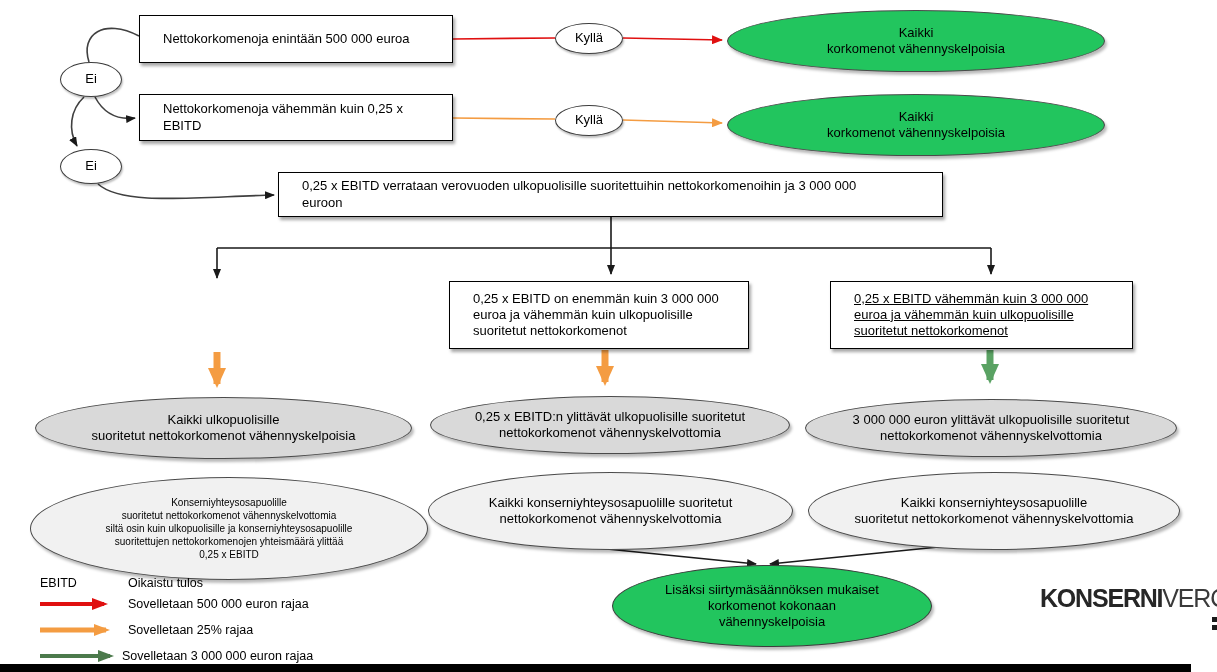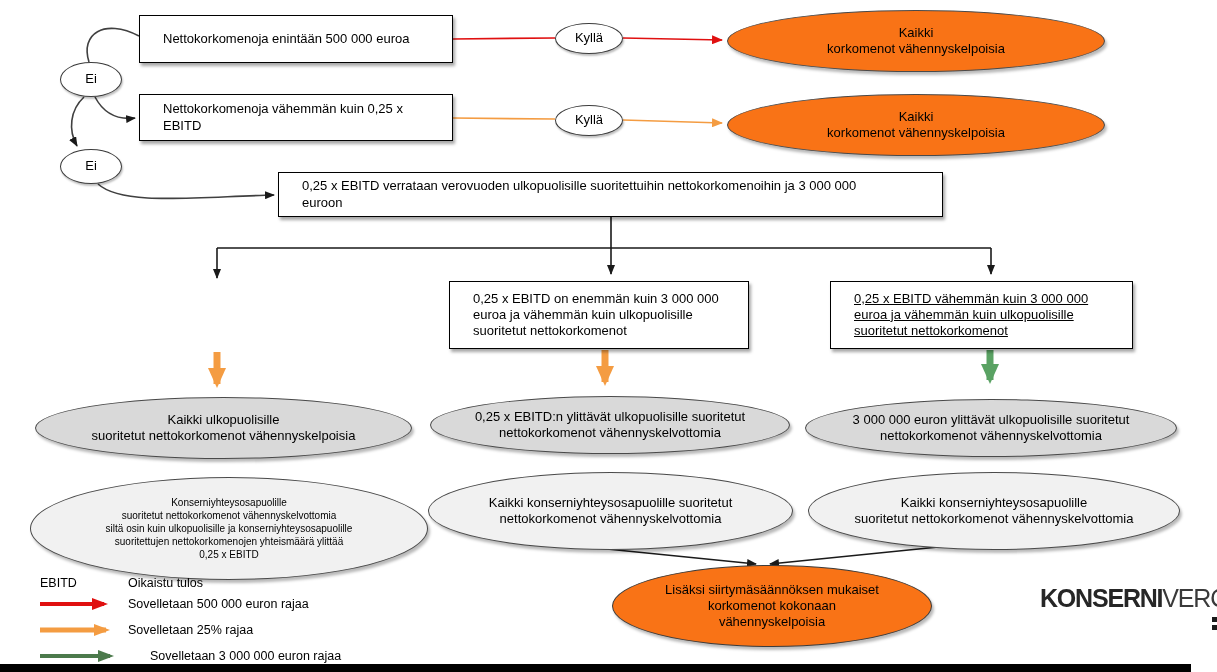--- a/index.html
+++ b/index.html
@@ -17,21 +17,21 @@
   .ellipse{
     border-radius:50%;border:1.4px solid #4a4a4a;
     box-shadow:2px 3px 3px rgba(0,0,0,0.28);
     display:flex;align-items:center;justify-content:center;text-align:center;padding:2px 14px;
   }
   .small-ellipse{
     border-radius:50%;border:1.5px solid #3c3c3c;background:#fff;
     box-shadow:1px 2px 2px rgba(0,0,0,0.25);
     display:flex;align-items:center;justify-content:center;text-align:center;
   }
-  .fill-green{background:#f97316;}
+  .fill-green{background:#22c55e;}
   .fill-gray{background:#d9d9d9;}
   .fill-light{background:#f1f1f1;}
   .legend-text{position:absolute;z-index:2;font-size:12.5px;white-space:nowrap;}
   #logo{
     position:absolute;left:1040px;top:584px;z-index:2;
     font-size:25px;letter-spacing:-1.2px;white-space:nowrap;color:#262626;
   }
   #logo .logo-bold{font-weight:700;}
   #logo .logo-light{font-weight:400;color:#3a3a3a;}
   #logo-fragment{position:absolute;left:1212px;top:617px;width:5px;height:13px;z-index:2;
@@ -142,20 +142,20 @@
 suoritetut nettokorkomenot vähennyskelvottomia</span></div>
 
   <div class="node ellipse fill-green" style="left:612px;top:565px;width:320px;height:82px;border-color:#3c3c3c;"><span>Lisäksi siirtymäsäännöksen mukaiset
 korkomenot kokonaan
 vähennyskelpoisia</span></div>
 
   <div class="legend-text" style="left:40px;top:576px;">EBITD</div>
   <div class="legend-text" style="left:128px;top:576px;">Oikaistu tulos</div>
   <div class="legend-text" style="left:128px;top:597px;">Sovelletaan 500 000 euron rajaa</div>
   <div class="legend-text" style="left:128px;top:623px;">Sovelletaan 25% rajaa</div>
-  <div class="legend-text" style="left:122px;top:649px;margin-left:28px;">Sovelletaan 3 000 000 euron rajaa</div>
+  <div class="legend-text" style="left:122px;top:649px;">Sovelletaan 3 000 000 euron rajaa</div>
 
   <div id="logo"><span class="logo-bold">KONSERNI</span><span class="logo-light">VERO</span></div>
   <div id="logo-fragment"></div>
 
   <div id="bottom-bar"></div>
 
 </div>
 
 </body></html>

